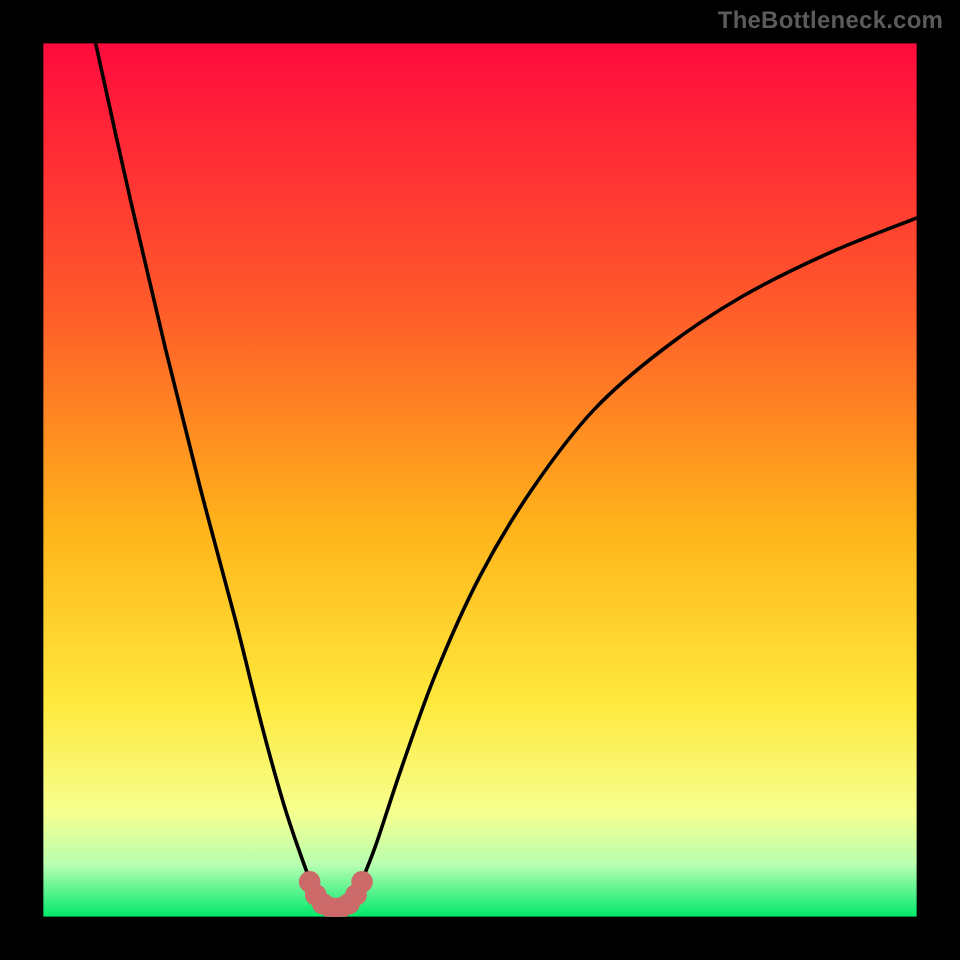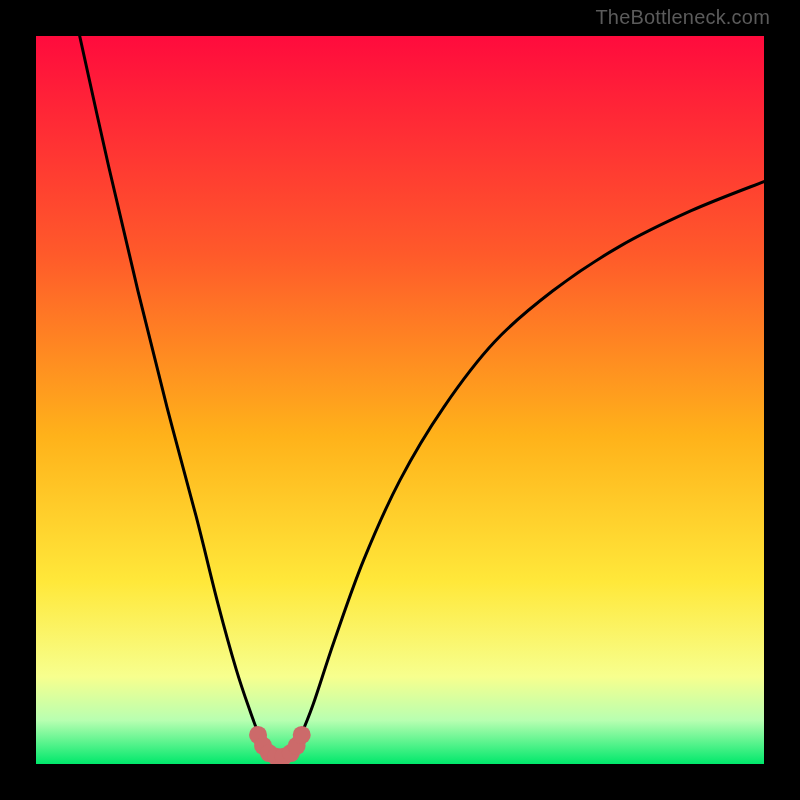--- a/index.html
+++ b/index.html
@@ -15,24 +15,24 @@
     position: absolute;
     left: 0;
     top: 0;
     width: 800px;
     height: 800px;
     background: #000;
   }
   .watermark {
     position: absolute;
     top: 6px;
-    right: 30px;
+    right: 14px;
     color: #5b5b5b;
     font-size: 20px;
-    font-weight: 400;
+    font-weight: 700;
     letter-spacing: 0.2px;
     z-index: 10;
   }
   .plot {
     position: absolute;
     left: 36px;
     top: 36px;
     width: 728px;
     height: 728px;
   }

